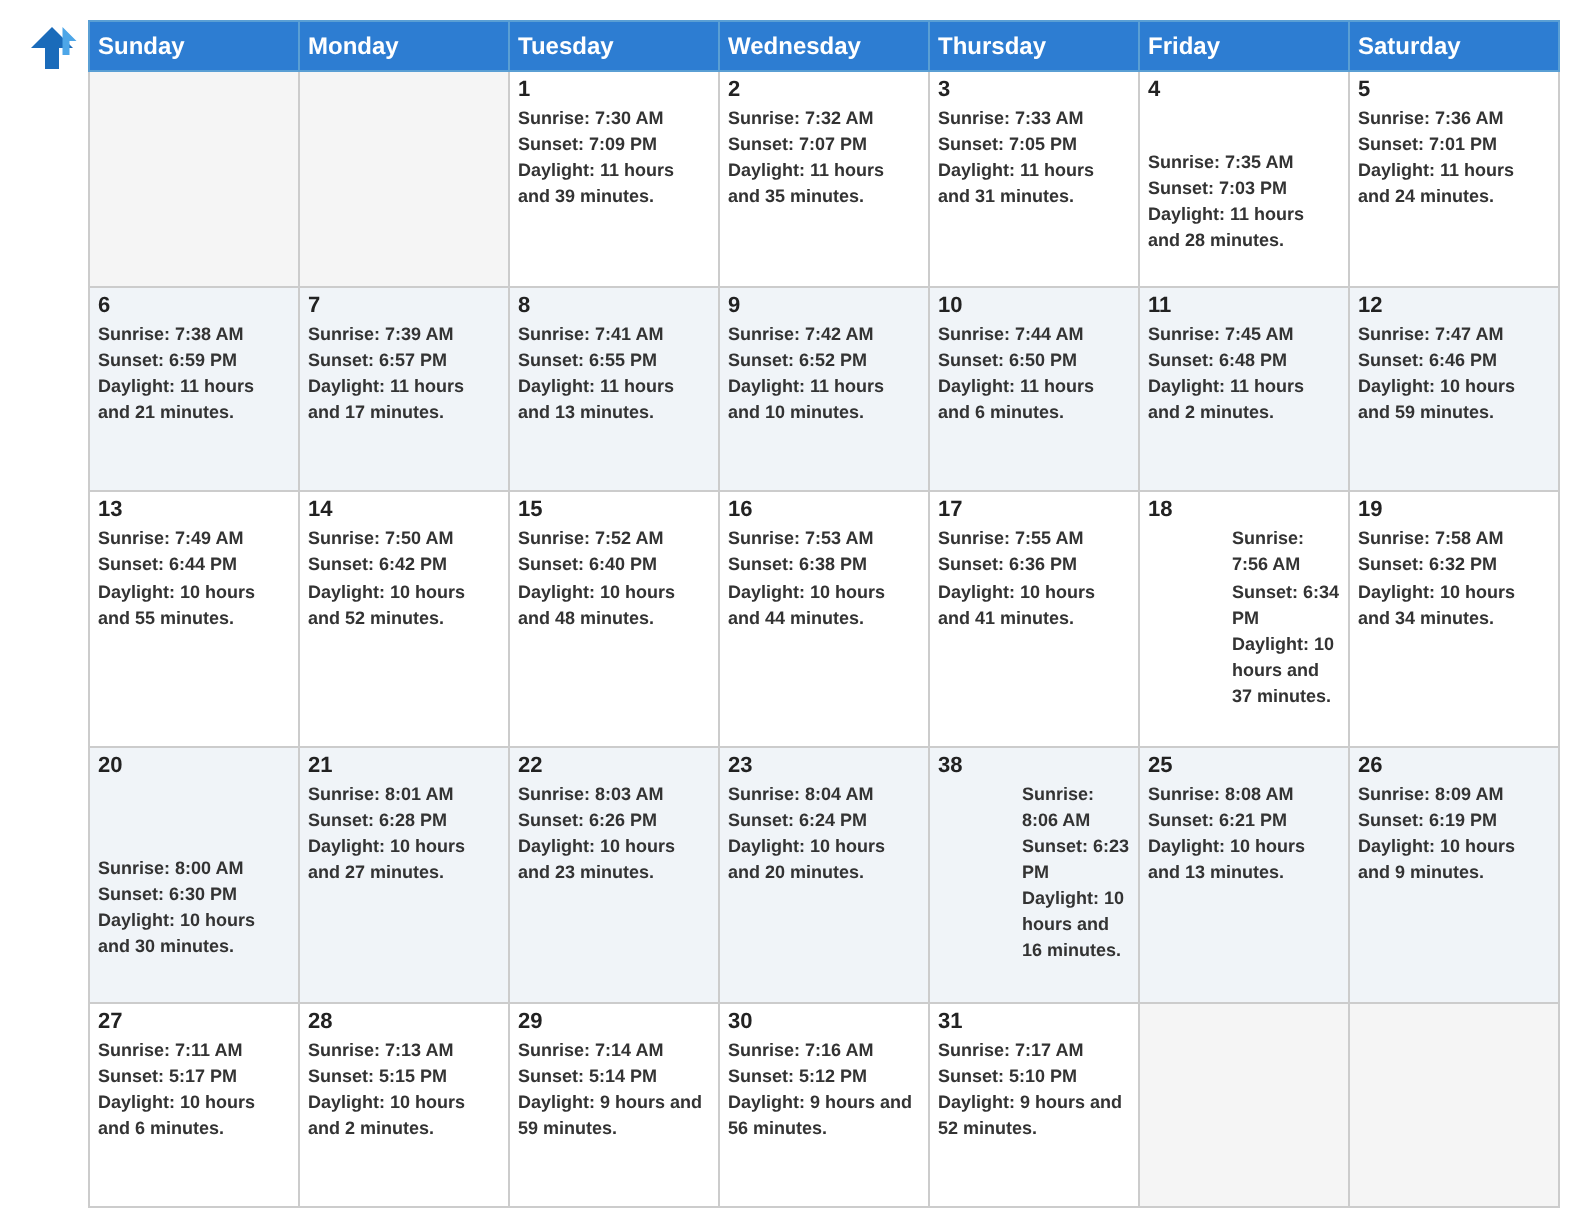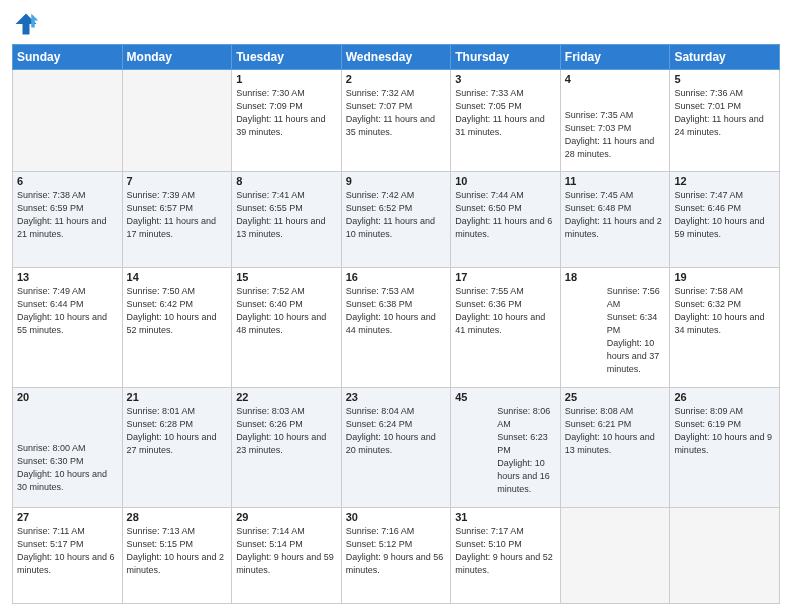--- a/index.html
+++ b/index.html
@@ -7,21 +7,21 @@
       width: 792px;
       height: 612px;
       font-family: Arial, sans-serif;
       background: #fff;
       overflow: hidden;
     }
     .page {
       width: 792px;
       height: 612px;
       display: flex;
-      flex-direction: column;
+      flex-direction: row;
       padding: 10px 12px 8px 12px;
       justify-content: space-between;
     }
     .header {
       display: flex;
       align-items: flex-start;
       justify-content: space-between;
       margin-bottom: 6px;
     }
     .logo {
@@ -86,20 +86,21 @@
       font-size: 11px;
       font-weight: bold;
       color: #222;
       display: block;
       margin-bottom: 2px;
     }
     .day-info {
       font-size: 9px;
       color: #333;
       line-height: 1.45;
+      font-weight: bold;
     }
     tr:nth-child(odd) td:not(.empty) {
       background: #fff;
     }
     tr:nth-child(even) td:not(.empty) {
       background: #f0f4f8;
     }
     .row-even td { background: #eef2f7; }
     .row-odd td { background: #fff; }
     .row-odd td.empty { background: #f5f5f5; }
@@ -279,21 +280,21 @@
 Sunset: 6:26 PM
 Daylight: 10 hours and 23 minutes.</div>
           </td>
           <td>
             <span class="day-number">23</span>
             <div class="day-info" style="white-space: pre-line;">Sunrise: 8:04 AM
 Sunset: 6:24 PM
 Daylight: 10 hours and 20 minutes.</div>
           </td>
           <td>
-            <span class="day-number">45</span>
+            <span class="day-number">38</span>
             <div class="day-info" style="white-space: pre-line; margin-left: 42px;">Sunrise: 8:06 AM
 Sunset: 6:23 PM
 Daylight: 10 hours and 16 minutes.</div>
           </td>
           <td>
             <span class="day-number">25</span>
             <div class="day-info" style="white-space: pre-line;">Sunrise: 8:08 AM
 Sunset: 6:21 PM
 Daylight: 10 hours and 13 minutes.</div>
           </td>

